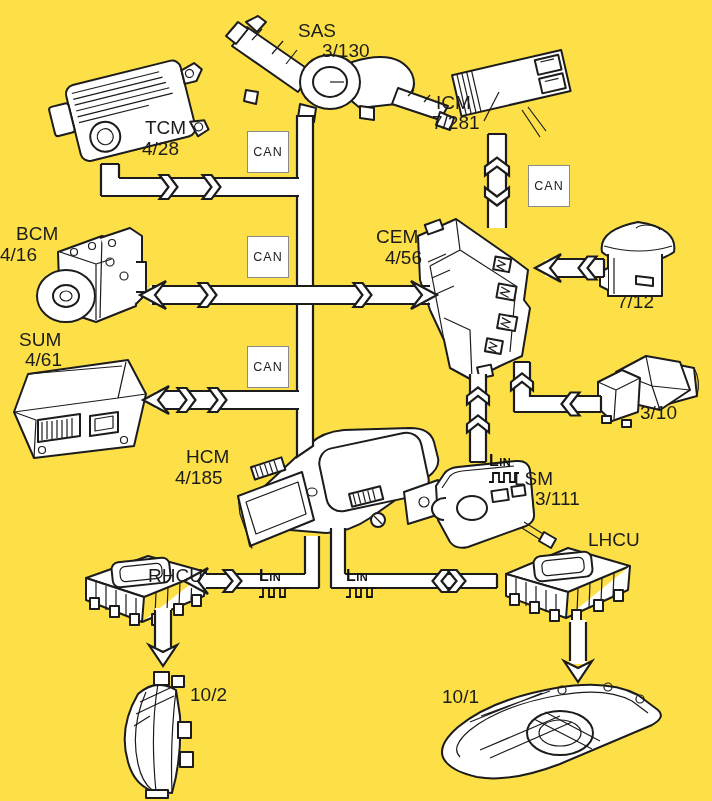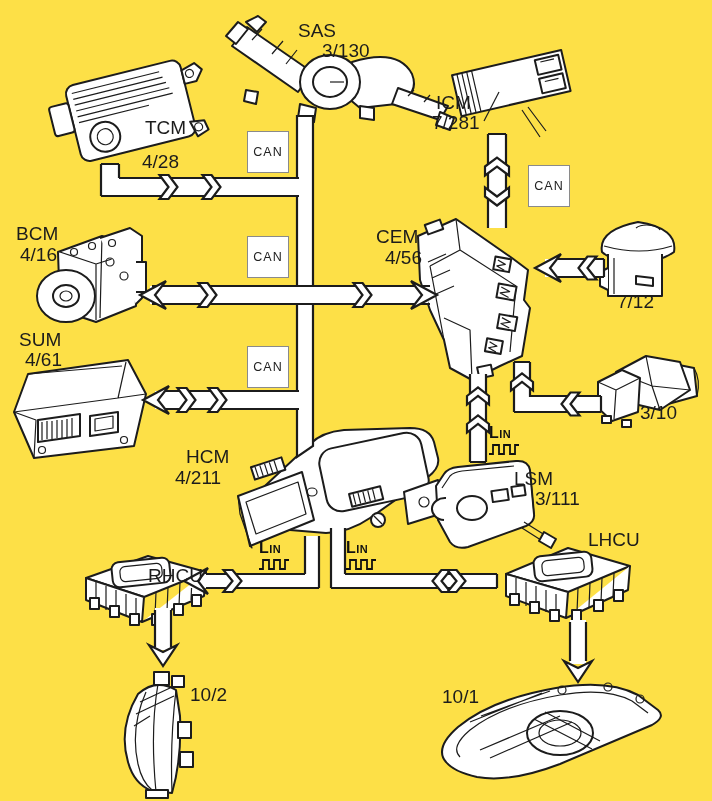--- a/index.html
+++ b/index.html
@@ -8,21 +8,21 @@
     font-family:"Liberation Sans", sans-serif;color:#1c1c1c;overflow:hidden;
   }
   #art{position:absolute;left:0;top:0;}
   .lbl{position:absolute;font-size:19px;line-height:1.05;white-space:nowrap;color:#1c1c1c;}
   .can-box{
     position:absolute;width:42px;height:42px;border:1.6px solid #8a8a8a;background:#fff;
     display:flex;flex-direction:column;align-items:center;justify-content:center;gap:16px;box-sizing:border-box;
   }
   .can-text{font-size:12.5px;letter-spacing:1px;color:#222;line-height:1;}
   .lin-wrap{position:absolute;text-align:left;}
-  .lin-text{display:block;font-weight:bold;font-size:11px;letter-spacing:0.5px;color:#111;line-height:1;}
+  .lin-text{display:block;font-weight:bold;font-size:11px;letter-spacing:0.5px;color:#111;line-height:1;margin-top:28px;}
   .lin-text::first-letter{font-size:16px;}
   svg .o{fill:#fff;stroke:#1c1c1c;stroke-width:2;stroke-linejoin:round;}
   svg .d{fill:none;stroke:#1c1c1c;stroke-width:1.2;stroke-linejoin:round;}
   svg .bfill{fill:#fff;stroke:none;}
   svg .bedge{fill:none;stroke:#1c1c1c;stroke-width:2.2;stroke-linecap:butt;}
   svg .mark{fill:#fff;stroke:#1c1c1c;stroke-width:2.2;stroke-linejoin:miter;}
 </style>
 </head>
 <body>
 
@@ -310,36 +310,36 @@
     <path class="mark" d="M441.5,570 L432.5,581 L441.5,592 L450.5,592 L441.5,581 L450.5,570 Z"></path>
     <path class="mark" d="M454.5,570 L463.5,581 L454.5,592 L445.5,592 ?" visibility="hidden"></path>
     <path class="mark" d="M456.5,570 L465.5,581 L456.5,592 L447.5,592 L456.5,581 L447.5,570 Z"></path>
   </g>
 </svg>
 
   <div class="lbl" style="left:298px;top:21px">SAS</div>
   <div class="lbl" style="left:322px;top:41px">3/130</div>
 
   <div class="lbl" style="left:145px;top:118px">TCM</div>
-  <div class="lbl" style="left:142px;top:152px">4/28</div>
+  <div class="lbl" style="left:142px;top:139px">4/28</div>
 
   <div class="lbl" style="left:436px;top:93px">ICM</div>
   <div class="lbl" style="left:432px;top:113px">7/281</div>
 
   <div class="lbl" style="left:16px;top:224px">BCM</div>
-  <div class="lbl" style="left:20px;top:245px">4/16</div>
+  <div class="lbl" style="left:0;top:245px">4/16</div>
 
   <div class="lbl" style="left:376px;top:227px">CEM</div>
   <div class="lbl" style="left:385px;top:248px">4/56</div>
 
   <div class="lbl" style="left:19px;top:330px">SUM</div>
   <div class="lbl" style="left:25px;top:350px">4/61</div>
 
   <div class="lbl" style="left:186px;top:447px">HCM</div>
-  <div class="lbl" style="left:175px;top:468px">4/211</div>
+  <div class="lbl" style="left:175px;top:468px">4/185</div>
 
   <div class="lbl" style="left:514px;top:469px">LSM</div>
   <div class="lbl" style="left:535px;top:489px">3/111</div>
 
   <div class="lbl" style="left:148px;top:566px">RHCU</div>
   <div class="lbl" style="left:588px;top:530px">LHCU</div>
 
   <div class="lbl" style="left:617px;top:292px">7/12</div>
   <div class="lbl" style="left:640px;top:403px">3/10</div>
   <div class="lbl" style="left:190px;top:685px">10/2</div>

